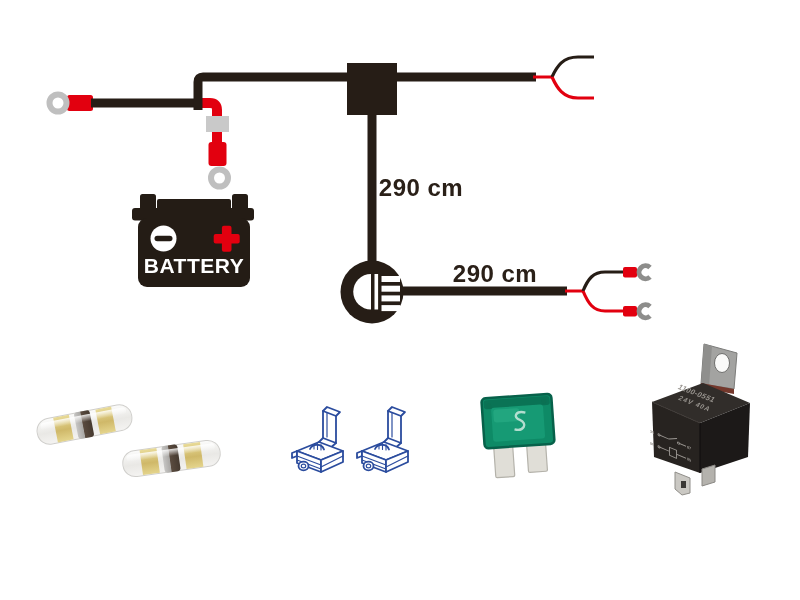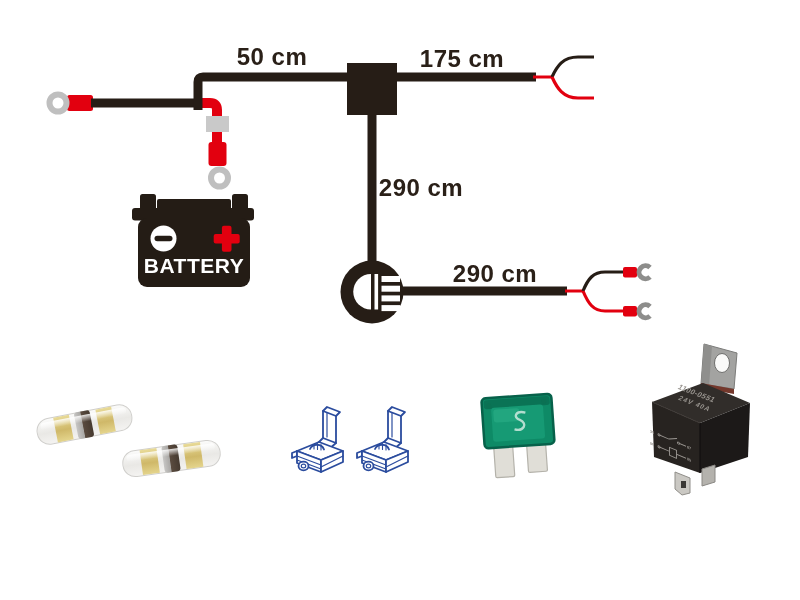--- a/index.html
+++ b/index.html
@@ -96,22 +96,20 @@
       <circle cx="163.5" cy="238.5" r="13" fill="#ffffff"></circle>
       <rect x="154.5" y="235.7" width="18" height="5.6" rx="2.8" fill="#241c15"></rect>
       <g>
         <rect x="221.9" y="225.7" width="9.6" height="26" rx="2" fill="#e2000f"></rect>
         <rect x="213.7" y="233.9" width="26" height="9.6" rx="2" fill="#e2000f"></rect>
       </g>
       <text x="194" y="273" text-anchor="middle" font-family="Liberation Sans, sans-serif" font-size="21" font-weight="700" letter-spacing="0.5" fill="#ffffff">BATTERY</text>
     </g>
   </svg>
 
-  <div class="dim-label" style="left:217px;top:44px">50 cm</div>
-  <div class="dim-label" style="left:407px;top:46px">175 cm</div>
   <div class="dim-label" style="left:366px;top:175px">290 cm</div>
   <div class="dim-label" style="left:440px;top:261px">290 cm</div>
 
   <div class="sleeve" style="left:36px;top:411px;transform:rotate(-11deg)">
     <div class="band b1"></div>
     <div class="band b2"></div>
     <div class="solder"></div>
     <div class="sheen"></div>
   </div>
   <div class="sleeve" style="left:122px;top:445px;width:99px;transform:rotate(-8deg)">

